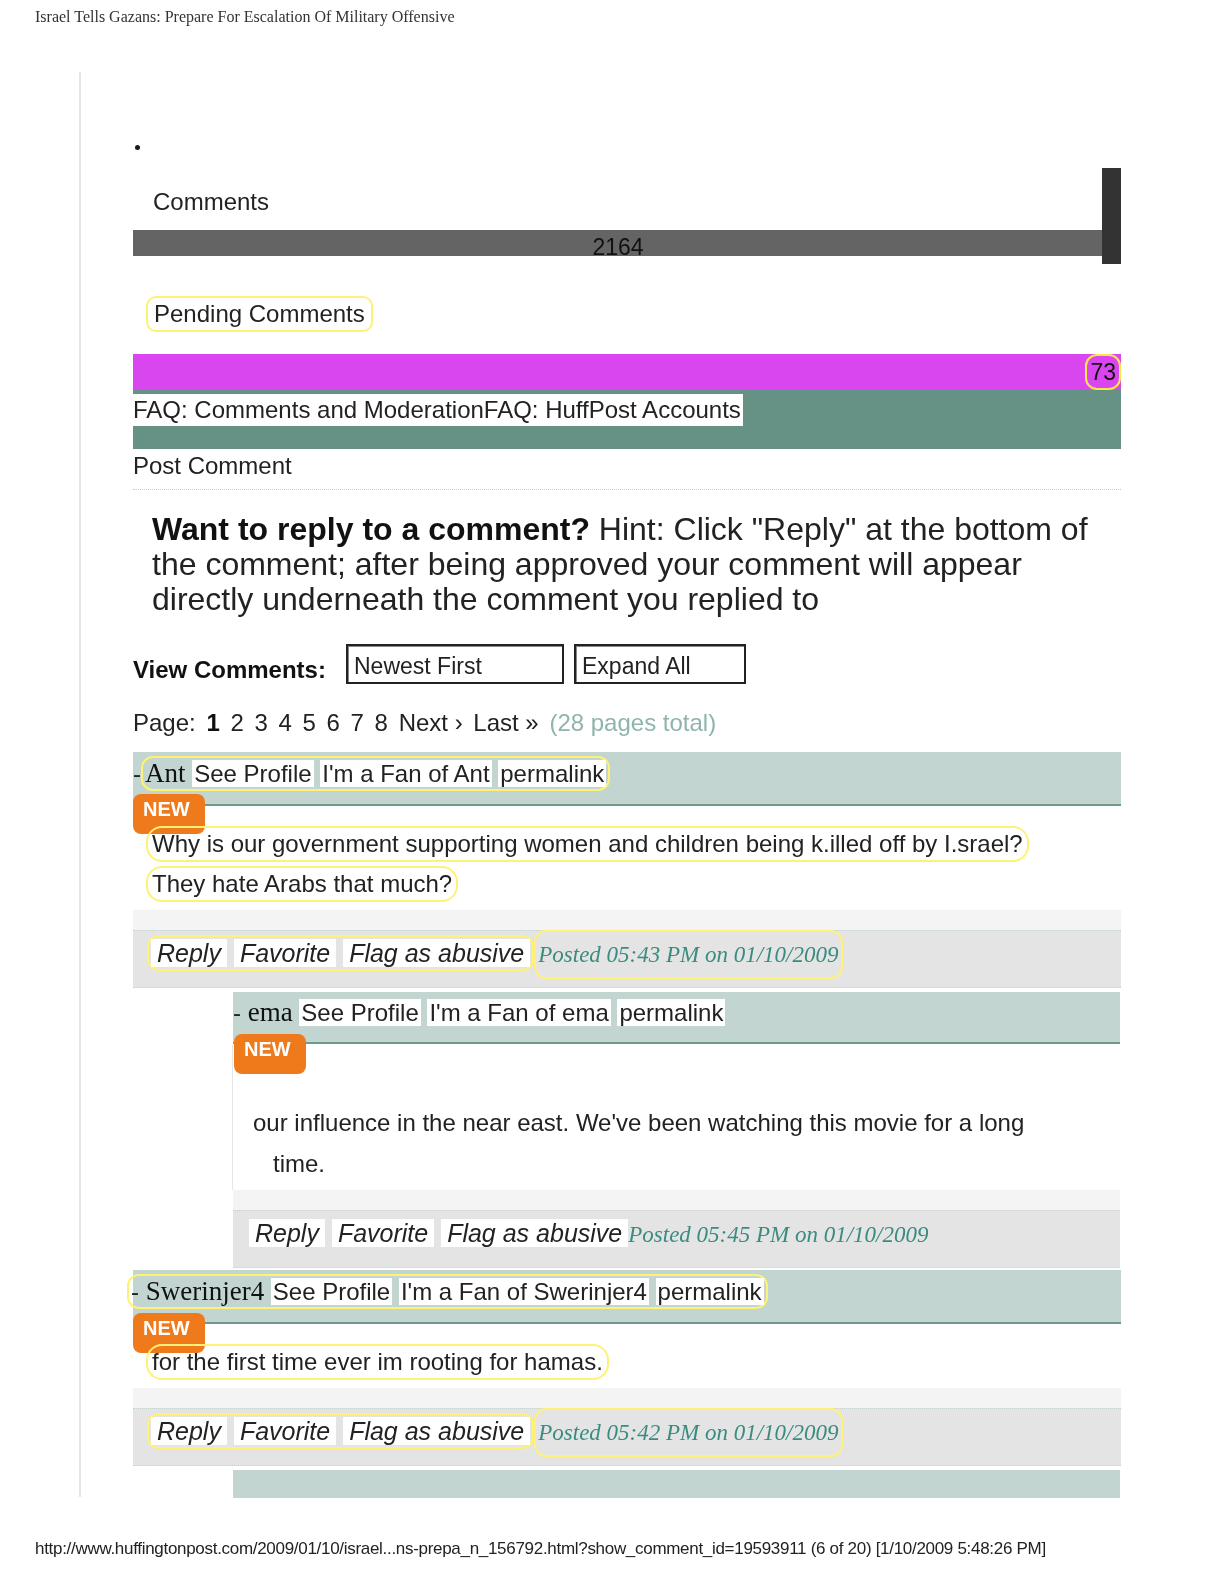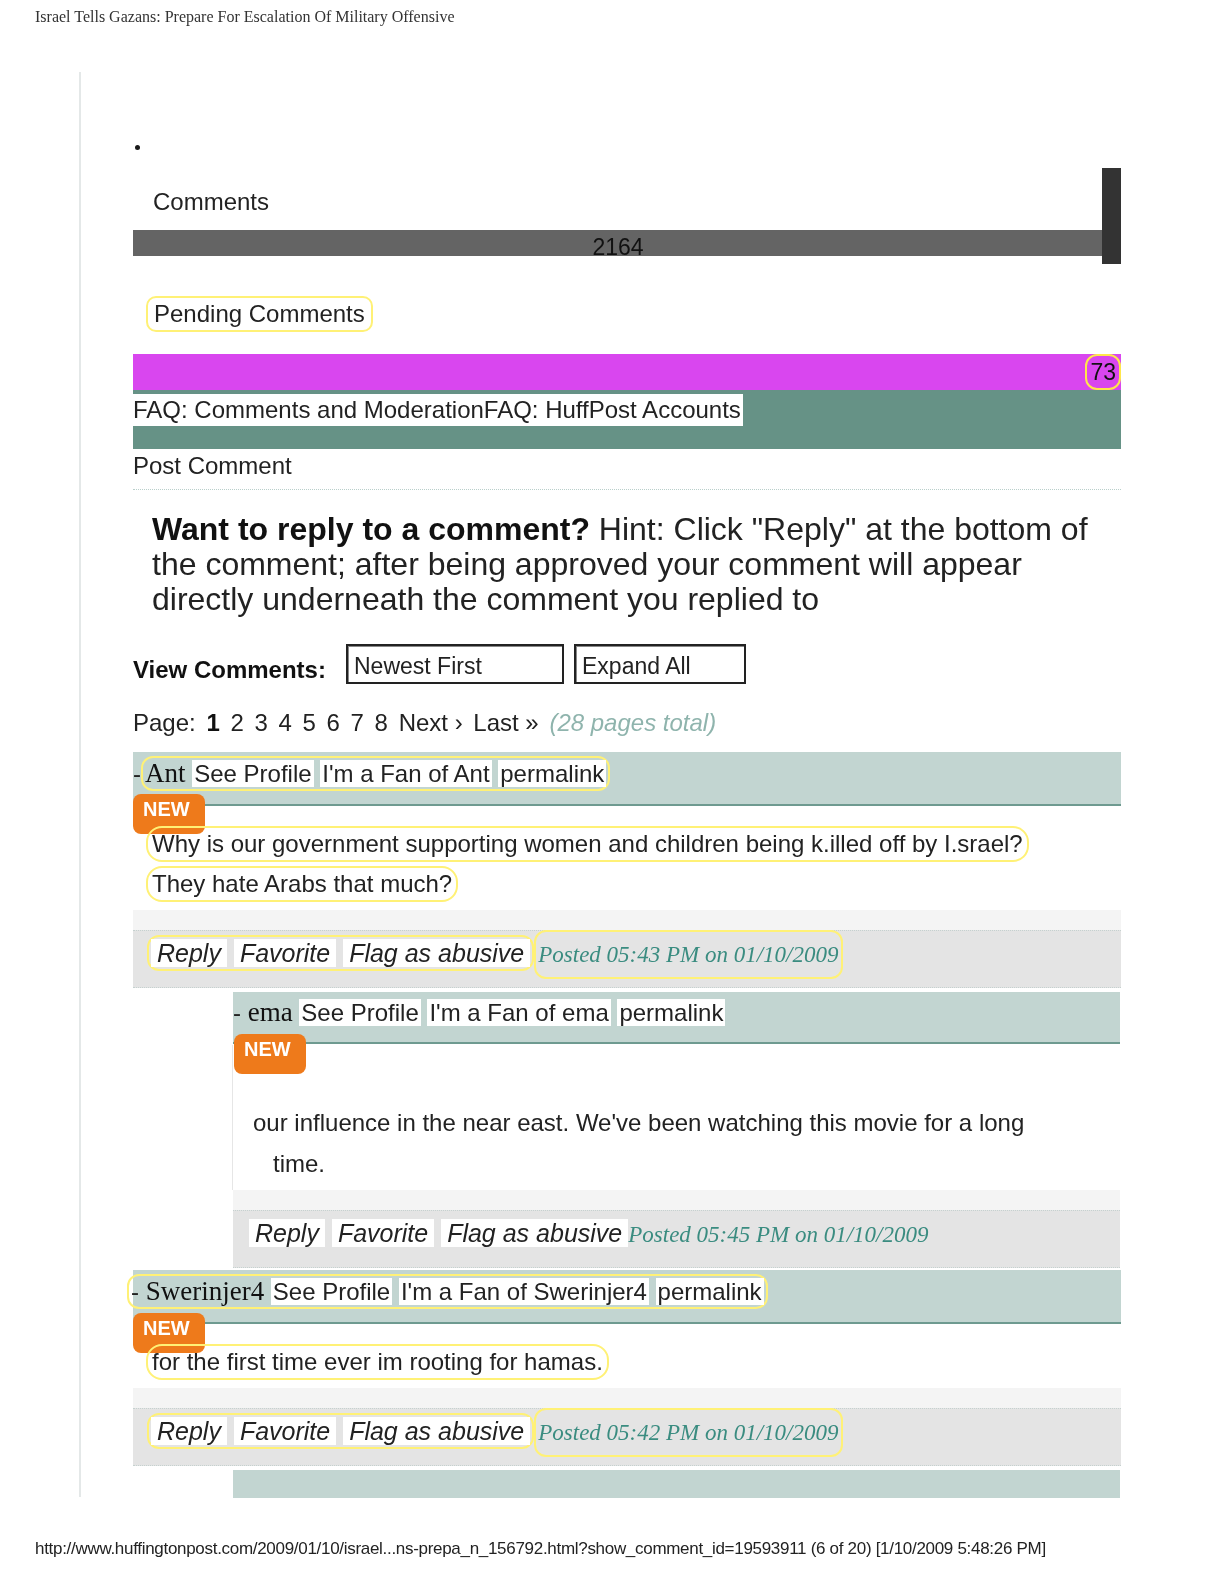--- a/index.html
+++ b/index.html
@@ -25,21 +25,21 @@
   .hint b { color:#111; }
 
   .view-label { position:absolute; left:133px; top:656px; font-size:24px; font-weight:bold; color:#111; }
   .select-box { position:absolute; top:644px; height:40px; border:2px solid #222; box-shadow:inset 1px 1px 0 #888; font-size:23px; line-height:40px; padding-left:6px; box-sizing:border-box; color:#222; background:#fff; }
   .sel-order { left:346px; width:218px; }
   .sel-expand { left:574px; width:172px; }
 
   .pager { position:absolute; left:133px; top:709px; font-size:24px; color:#222; white-space:nowrap; }
   .pager span { margin-right:4px; }
   .pager .cur { font-weight:bold; color:#111; }
-  .pager .total { color:#8fb4ad; font-style:italic; }
+  .pager .total { color:#8fb4ad; }
 
   .c-header { position:absolute; height:52px; background:#c2d5d1; border-bottom:2px solid #6e9a90; }
   .c-header-line { position:absolute; left:0; top:6px; font-size:24px; white-space:nowrap; color:#222; }
   .c-header-line .hl { border:2px solid #fff176; border-radius:12px; padding:2px 2px; }
   .author { font-family:"Liberation Serif", serif; font-size:27px; color:#111; }
   .hdr-link { background:#fff; padding:0 2px; }
   .new-badge { position:absolute; width:72px; height:40px; border-radius:8px; background:#ee7a1b; color:#fff; font-weight:bold; font-size:20px; line-height:30px; text-indent:10px; }
 
   .c-body-line { position:absolute; font-size:24px; color:#222; padding:2px 4px; border:2px solid #fff176; border-radius:16px; white-space:nowrap; }
   .c-body-plain { position:absolute; font-size:24px; line-height:41px; color:#222; }

